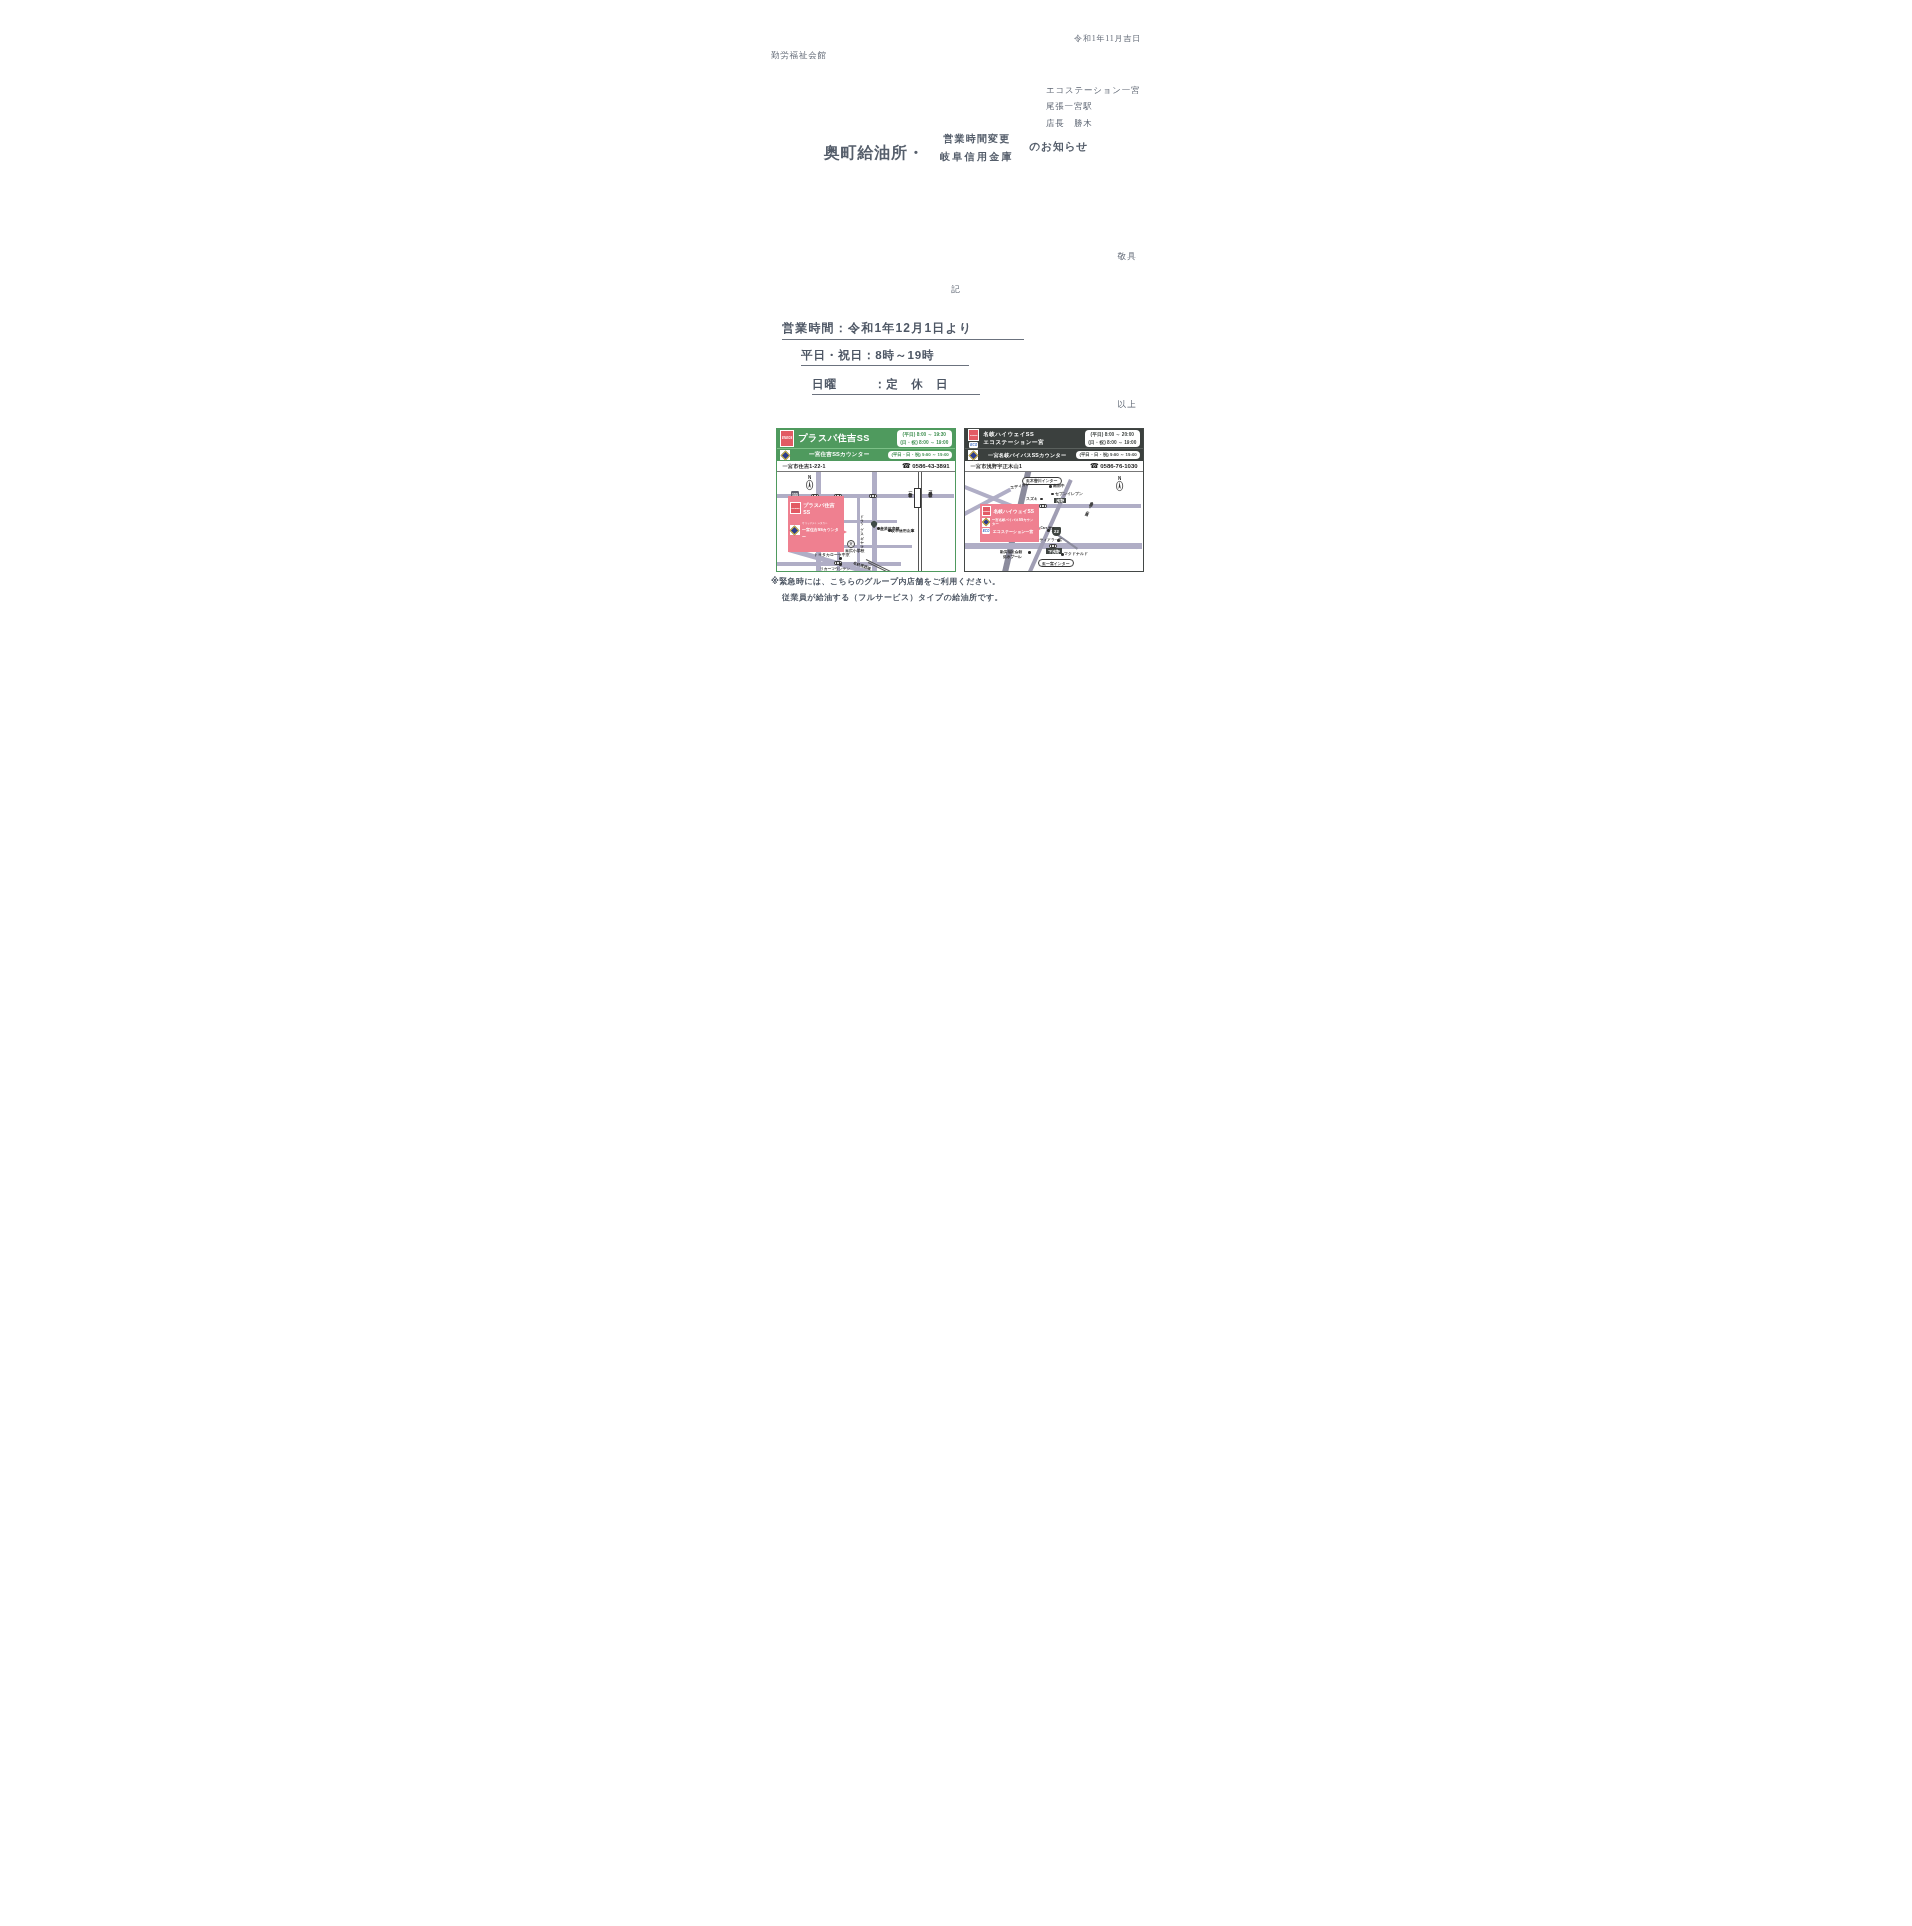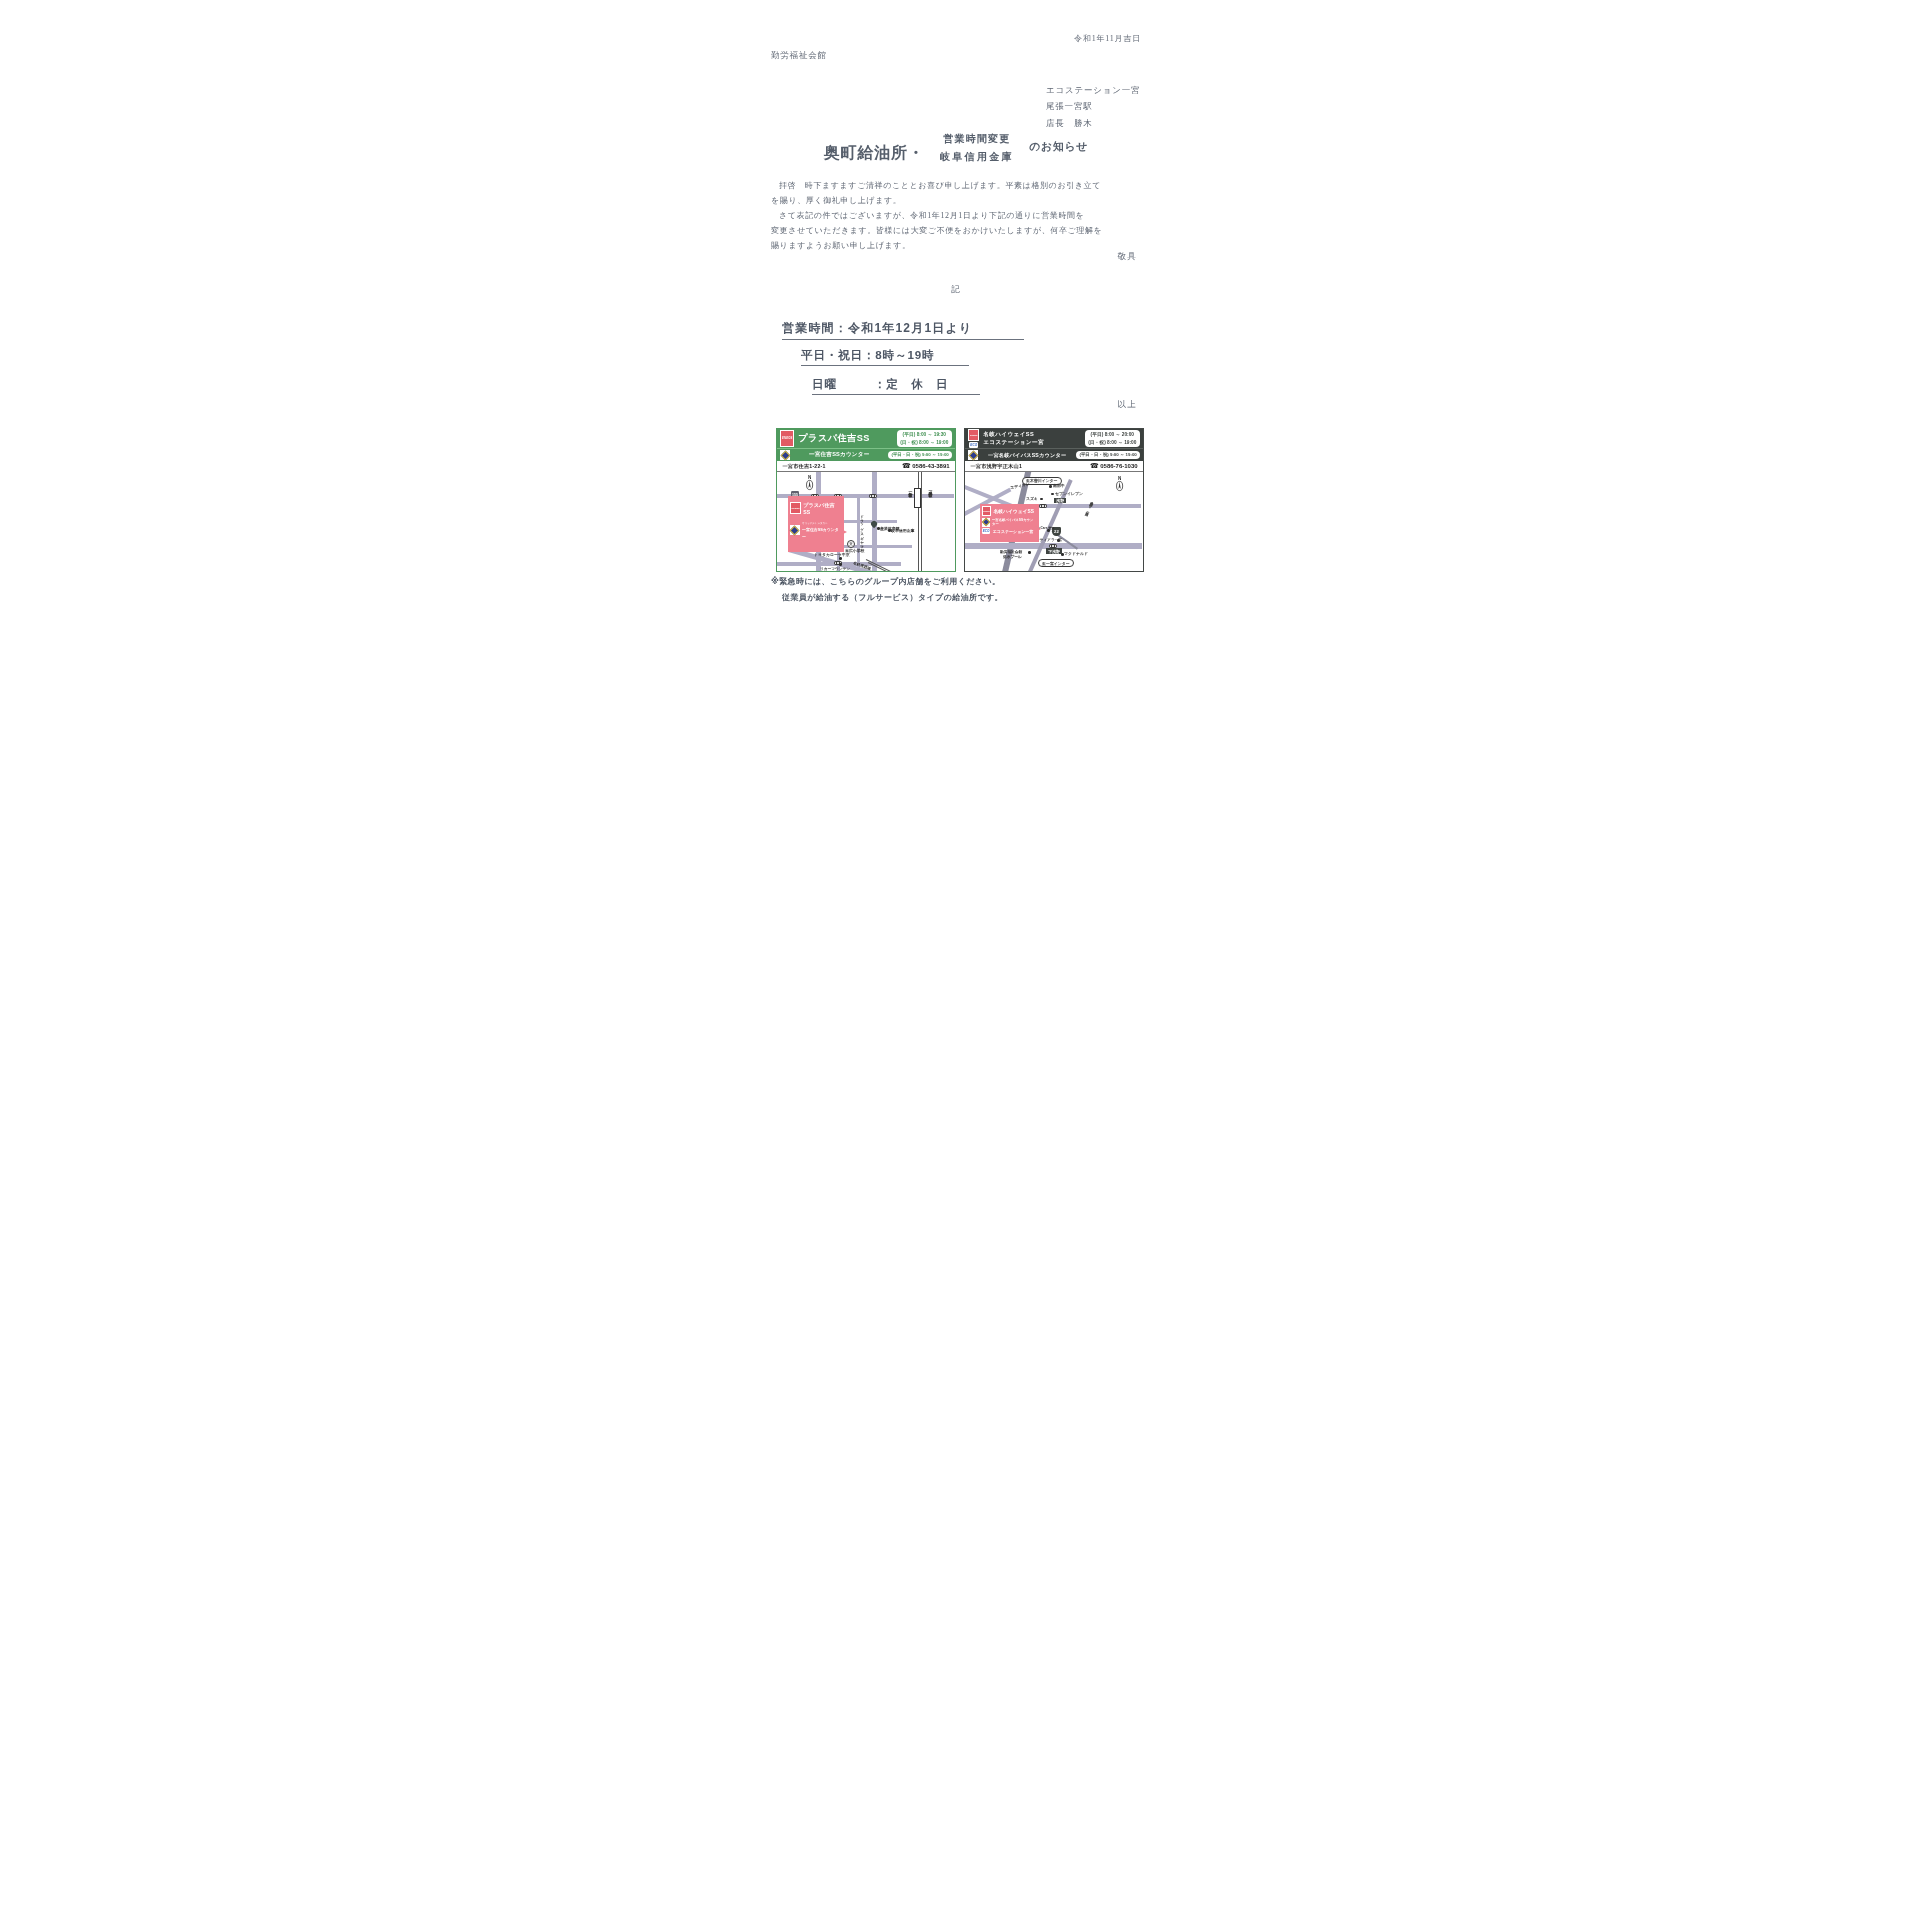--- a/index.html
+++ b/index.html
@@ -109,27 +109,20 @@
 
   <div class="abs title-row">
     <span class="title-prefix">奥町給油所・</span>
     <span class="title-stack">
       <span class="t1">営業時間変更</span>
       <span class="t2">岐阜信用金庫</span>
     </span>
     <span class="title-suffix">のお知らせ</span>
   </div>
 
-  <div class="abs body-block">
-    <div class="indent">拝啓　時下ますますご清祥のこととお喜び申し上げます。平素は格別のお引き立て</div>
-    <div>を賜り、厚く御礼申し上げます。</div>
-    <div class="indent">さて表記の件ではございますが、令和1年12月1日より下記の通りに営業時間を</div>
-    <div>変更させていただきます。皆様には大変ご不便をおかけいたしますが、何卒ご理解を</div>
-    <div>賜りますようお願い申し上げます。</div>
-  </div>
 
   <div class="abs closing">敬具</div>
   <div class="abs record-marker">記</div>
 
   <div class="abs sched sched1">営業時間：令和1年12月1日より</div>
   <div class="abs sched sched2">平日・祝日：8時～19時</div>
   <div class="abs sched sched3">日曜　　　：定　休　日</div>
 
   <div class="abs end-marker">以上</div>
 

